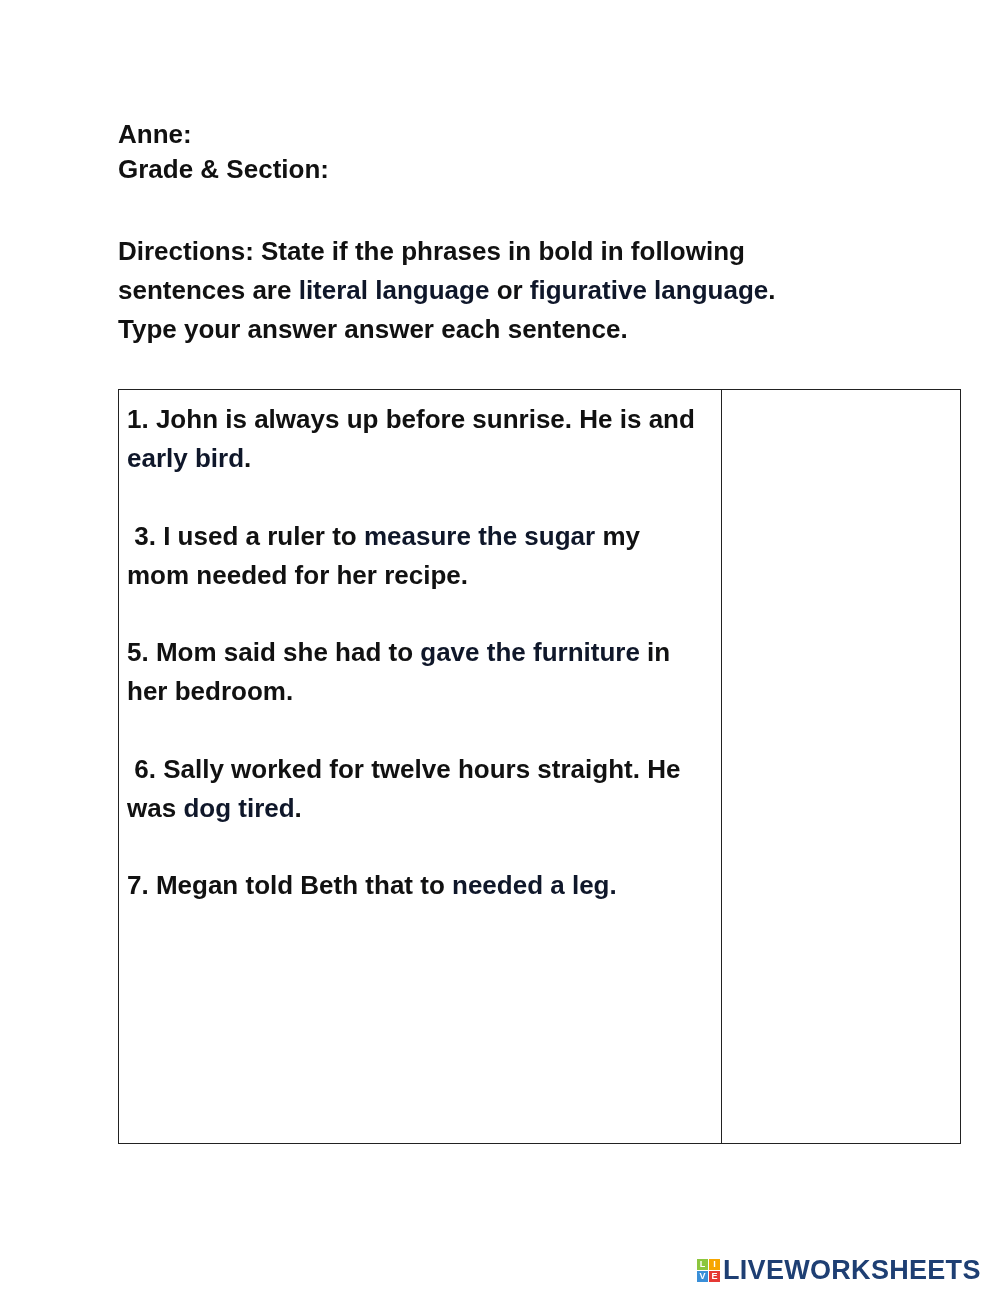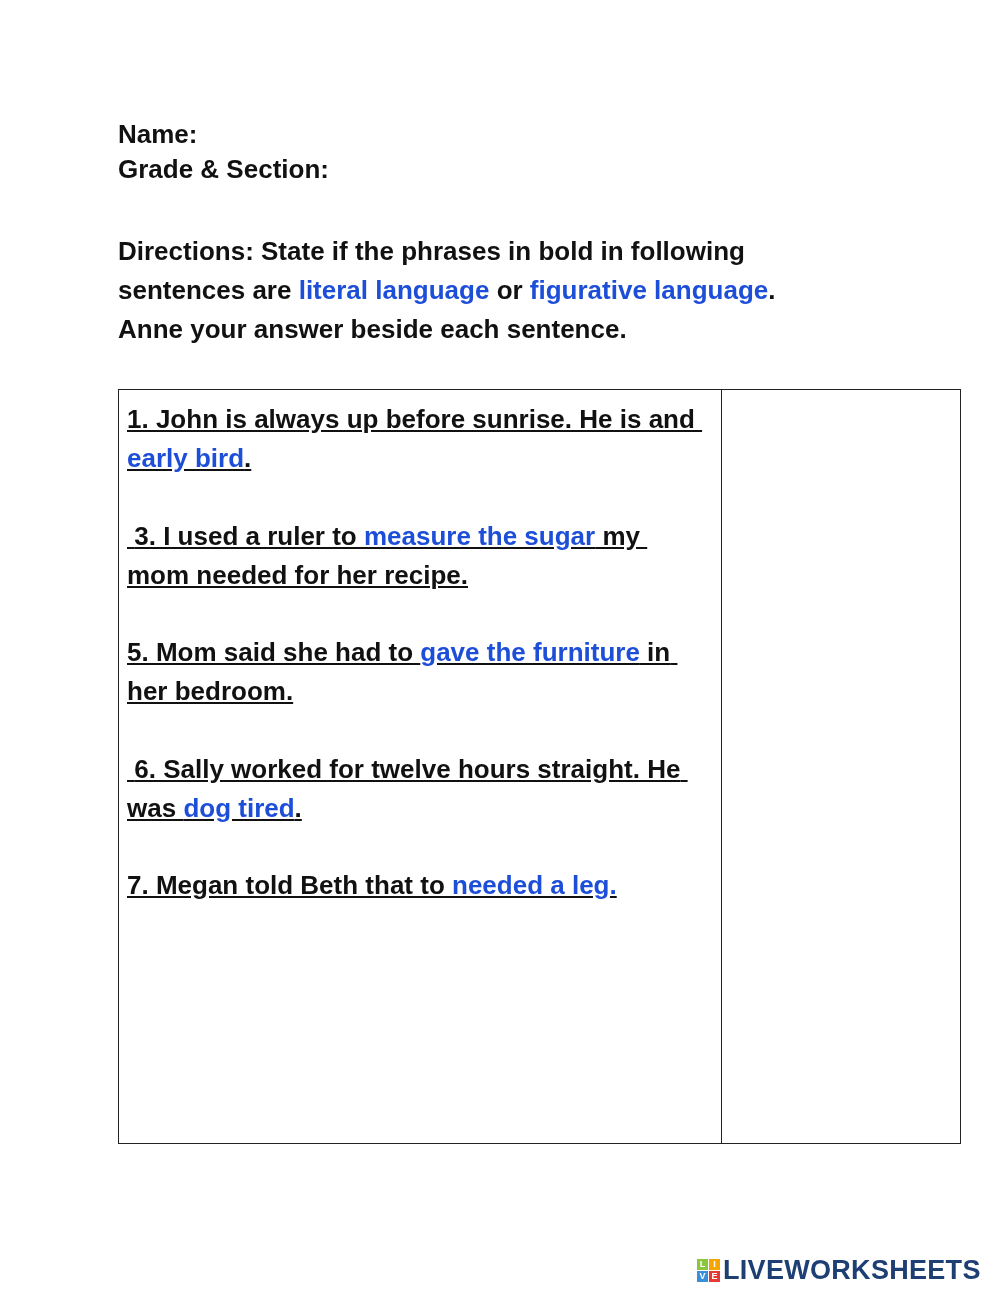--- a/index.html
+++ b/index.html
@@ -2,38 +2,38 @@
 <html><head>
   <meta charset="utf-8">
   <style>
     html, body { margin:0; padding:0; background:#ffffff; }
     body { width:1000px; height:1291px; position:relative; overflow:hidden;
            font-family:"Liberation Sans", sans-serif; font-weight:bold; color:#111111; }
     .hdr { position:absolute; left:118px; font-size:26px; line-height:39px; }
     #name-line { top:115px; }
     #grade-line { top:150px; }
     #directions { position:absolute; left:118px; top:232px; width:760px; font-size:26px; line-height:39px; }
-    .red { color:#1d4ed8; }
+    .red { color:#0f172a; }
     #worksheet-table { position:absolute; left:118px; top:389px; width:843px; height:755px;
       border:1.5px solid #222; box-sizing:border-box; display:flex; }
-    #question-col { width:603px; border-right:1.5px solid #222; box-sizing:border-box; padding:10px 18px 0 8px;text-decoration:underline; }
+    #question-col { width:603px; border-right:1.5px solid #222; box-sizing:border-box; padding:10px 18px 0 8px; }
     #answer-col { flex:1; }
     .q { font-size:26px; line-height:39px; margin-bottom:38.5px; white-space:pre-wrap; }
     #logo { position:absolute; left:697px; top:1255px; display:flex; align-items:center; }
     .lg-grid { display:grid; grid-template-columns:11px 11px; grid-template-rows:11px 11px; gap:1px; margin-right:3px; }
     .lg-grid span { font-size:9px; line-height:11px; text-align:center; color:#fff; font-weight:bold; }
     #logo-text { font-size:27px; font-weight:bold; color:#1e3f73; letter-spacing:0.3px; }
   </style>
 </head>
 <body>
 
-<div id="name-line" class="hdr">Name:</div>
+<div id="name-line" class="hdr">Anne:</div>
 <div id="grade-line" class="hdr">Grade &amp; Section:</div>
 
-<div id="directions"><span>Directions: State if the phrases in bold in following sentences are </span><span class="red">literal language</span><span> or </span><span class="red">figurative language</span><span>.</span><br><span>Anne your answer beside each sentence.</span></div>
+<div id="directions"><span>Directions: State if the phrases in bold in following sentences are </span><span class="red">literal language</span><span> or </span><span class="red">figurative language</span><span>.</span><br><span>Type your answer answer each sentence.</span></div>
 
 <div id="worksheet-table">
   <div id="question-col">
     <div class="q"><span>1. John is always up before sunrise. He is and </span><span class="red">early bird</span><span>.</span></div>
     <div class="q"><span> 3. I used a ruler to </span><span class="red">measure the sugar</span><span> my mom needed for her recipe.</span></div>
     <div class="q"><span>5. Mom said she had to </span><span class="red">gave the furniture</span><span> in her bedroom.</span></div>
     <div class="q"><span> 6. Sally worked for twelve hours straight. He was </span><span class="red">dog tired</span><span>.</span></div>
     <div class="q"><span>7. Megan told Beth that to </span><span class="red">needed a leg.</span><span></span></div>
   </div>
   <div id="answer-col"></div>

